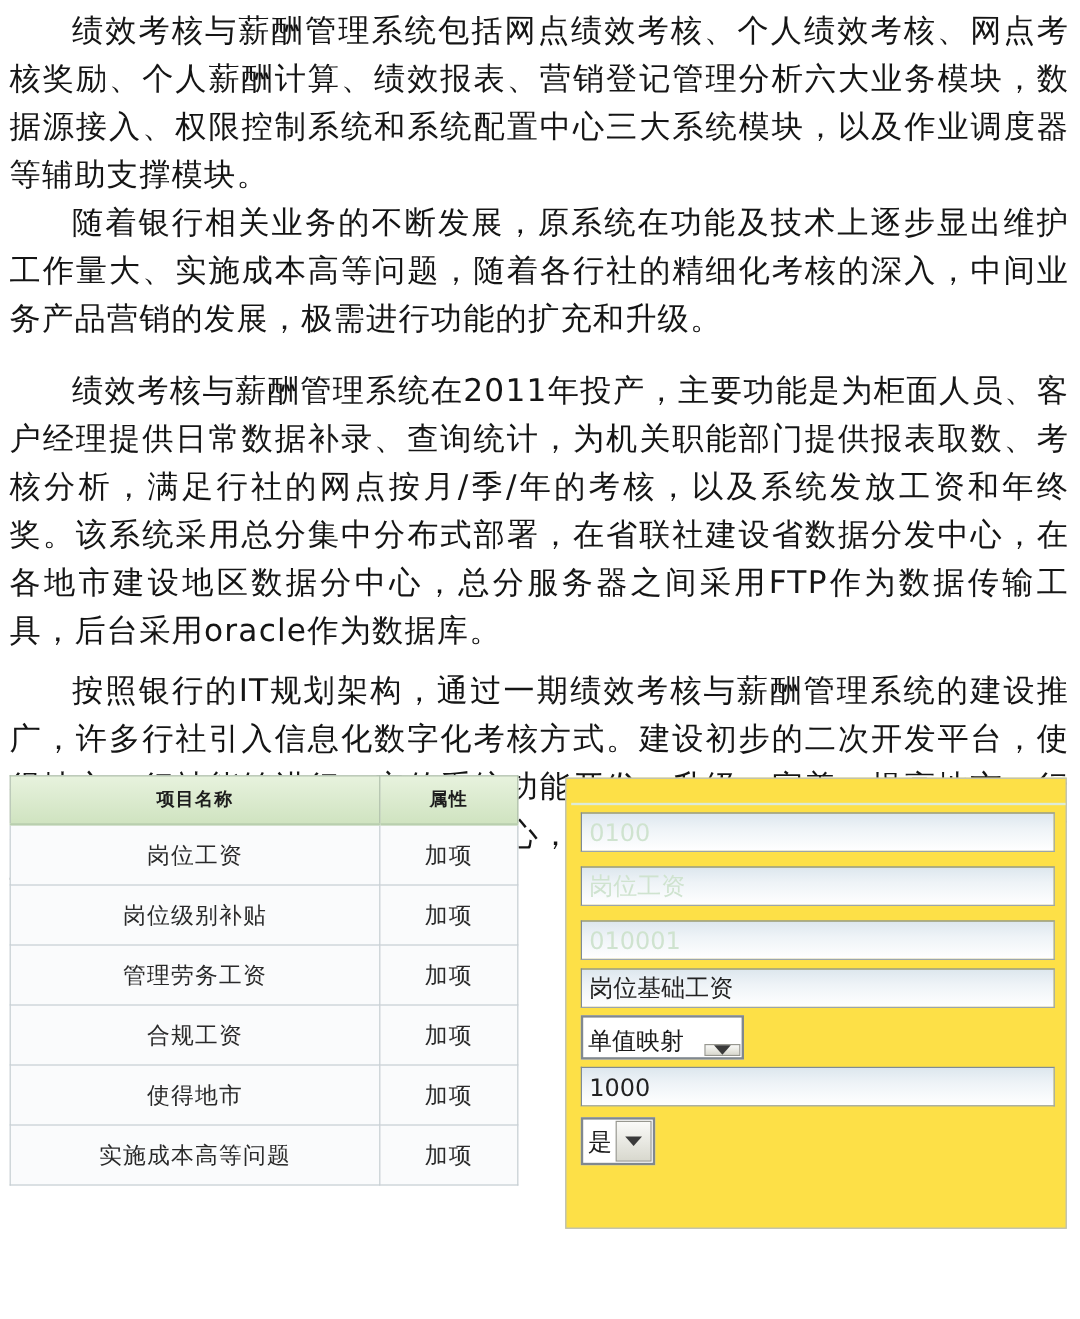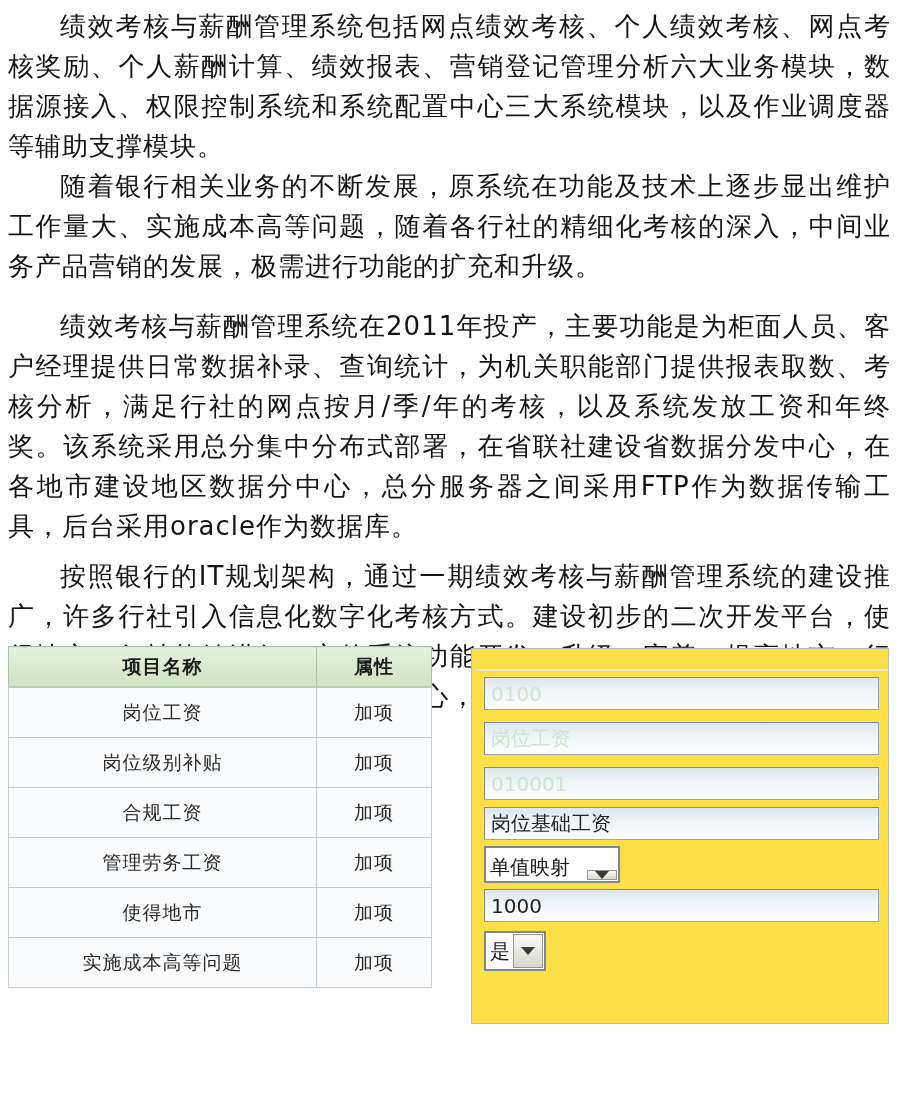--- a/index.html
+++ b/index.html
@@ -12,21 +12,21 @@
   .doc p{margin:0;text-indent:2em;}
   .doc p.gap-lg{margin-top:20px;}
   .doc p.gap-sm{margin-top:10px;}
 
   
   table.items{position:absolute;left:8px;top:646px;width:423px;
        border-collapse:collapse;table-layout:fixed;
        border:1px solid #97a09f;background:#fbfcfd;}
   table.items col.c1{width:308px;}
   table.items col.c2{width:115px;}
-  table.items th{height:37px;font-size:19px;font-weight:bold;color:#1c1c1c;
+  table.items th{height:37px;font-size:15px;font-weight:bold;color:#1c1c1c;
        background:linear-gradient(#e7f2dd,#cfe3c0);
        border:1px solid #aebfab;border-bottom:2px solid #b9cfae;
        text-align:center;letter-spacing:1px;}
   table.items td{height:47px;font-size:19px;color:#2a2a2a;text-align:center;
        border:1px solid #c6ced2;background:#fafbfc;letter-spacing:1px;}
 
   
   .panel{position:absolute;left:471px;top:648px;width:416px;height:374px;
        border:1px solid #b4bcc3;background:#fde047;}
   .panel-divider{position:absolute;top:20px;left:4px;right:0;height:0;
@@ -73,25 +73,25 @@
   <tbody>
     <tr>
       <td>岗位工资</td>
       <td>加项</td>
     </tr>
     <tr>
       <td>岗位级别补贴</td>
       <td>加项</td>
     </tr>
     <tr>
-      <td>合规工资</td>
+      <td>管理劳务工资</td>
       <td>加项</td>
     </tr>
     <tr>
-      <td>管理劳务工资</td>
+      <td>合规工资</td>
       <td>加项</td>
     </tr>
     <tr>
       <td>使得地市</td>
       <td>加项</td>
     </tr>
     <tr>
       <td>实施成本高等问题</td>
       <td>加项</td>
     </tr>

